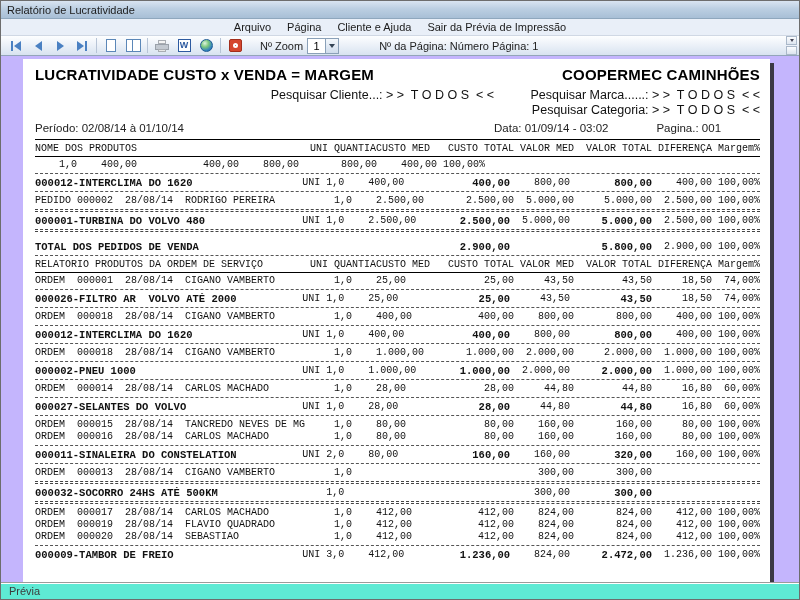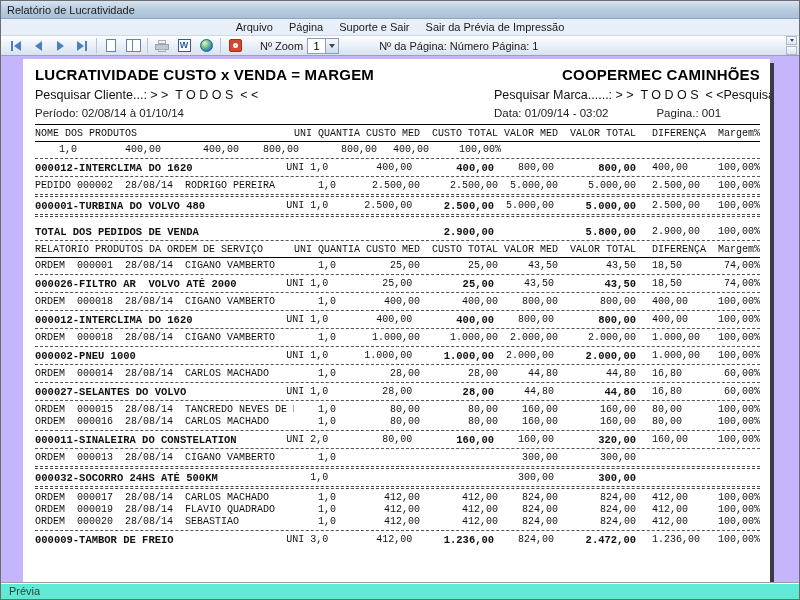--- a/index.html
+++ b/index.html
@@ -67,42 +67,42 @@
 
   
   .content { flex:1 1 auto; position:relative; background:#c4b5fd; overflow:hidden; }
   .page { position:absolute; left:22px; top:3px; width:747px; height:560px;
     background:#fff; box-shadow:4px 4px 0 rgba(35,35,35,0.85);
     padding:7px 10px 0 12px; overflow:hidden; }
 
   .rpt-titlerow { display:flex; justify-content:space-between; align-items:baseline; margin-bottom:5px; }
   .rpt-title { font-size:15px; font-weight:bold; color:#000; letter-spacing:0.2px; }
   .filters { display:flex; }
-  .fcol { display:flex; flex-direction:row;text-align:right; }
+  .fcol { display:flex; flex-direction:column;text-align:right; }
   .fcol.left { flex:1; }
   .fcol.right { width:266px; }
   .frow { font-size:12.5px; color:#111; line-height:15px; white-space:pre; }
   .periodrow { display:flex; margin-top:4px; padding-bottom:5px; border-bottom:1px solid #000; }
   .periodrow .left { flex:1; font-size:11.5px; color:#222; }
   .periodrow .right { width:266px; display:flex; font-size:11.5px; color:#222; }
   .periodrow .right .pg { margin-left:48px; }
 
   
   .rtable { margin-top:3px; font-family:"Liberation Mono","DejaVu Sans Mono",monospace;
     font-size:10px; color:#111; }
   .tr { display:flex; height:12px; line-height:12px; white-space:pre; }
   .cell { display:inline-block; white-space:pre; overflow:hidden; }
   .c-name { flex:1; text-align:left; }
   .c-uni { width:4ch; }
   .c-qt  { width:7ch; }
-  .c-cm  { width:10ch; text-align:right; }
+  .c-cm  { width:10ch; }
   .c-ct  { width:13ch; text-align:right; }
   .c-vm  { width:10ch; text-align:right; }
   .c-vt  { width:13ch; text-align:right; }
-  .c-df  { width:10ch; text-align:left;margin-left:16px; }
+  .c-df  { width:10ch; text-align:right; }
   .c-mg  { width:8ch; text-align:right; }
   .grp .c-name, .grp .c-ct, .grp .c-vt,
   .tot .c-name, .tot .c-ct, .tot .c-vt { font-weight:bold; font-size:10.5px; }
   .sep-dash { border-top:1px dashed #555; margin:2px 0 3px; }
   .sep-eq { height:3px; border-top:1px dashed #444; border-bottom:1px dashed #444; margin:2px 0 3px; }
   .sep-solid { border-top:1px solid #000; margin:1px 0 2px; }
   .sep-gap { height:6px; }
 
   
   .statusbar { flex:0 0 17px; height:17px; background:#5eead4;
@@ -115,21 +115,21 @@
 
 <div class="win">
 
   <div class="titlebar">
     <span>Relatório de Lucratividade</span>
   </div>
 
   <div class="menubar">
     <span class="menu-item">Arquivo</span>
     <span class="menu-item">Página</span>
-    <span class="menu-item">Suporte e Sair</span>
+    <span class="menu-item">Cliente e Ajuda</span>
     <span class="menu-item">Sair da Prévia de Impressão</span>
   </div>
 
   <div class="toolbar">
     <div class="tbtn">
       <span class="vbar"></span>
       <span class="tri-l"></span>
     </div>
     <div class="tbtn">
       <span class="tri-l"></span>

